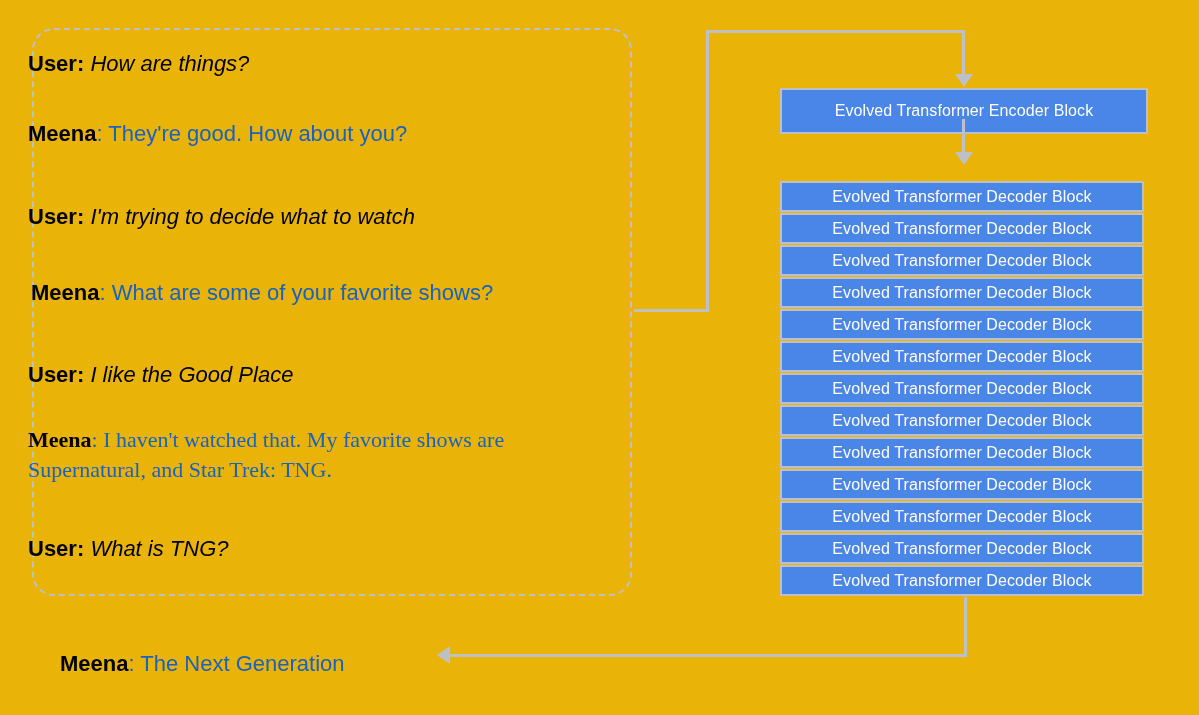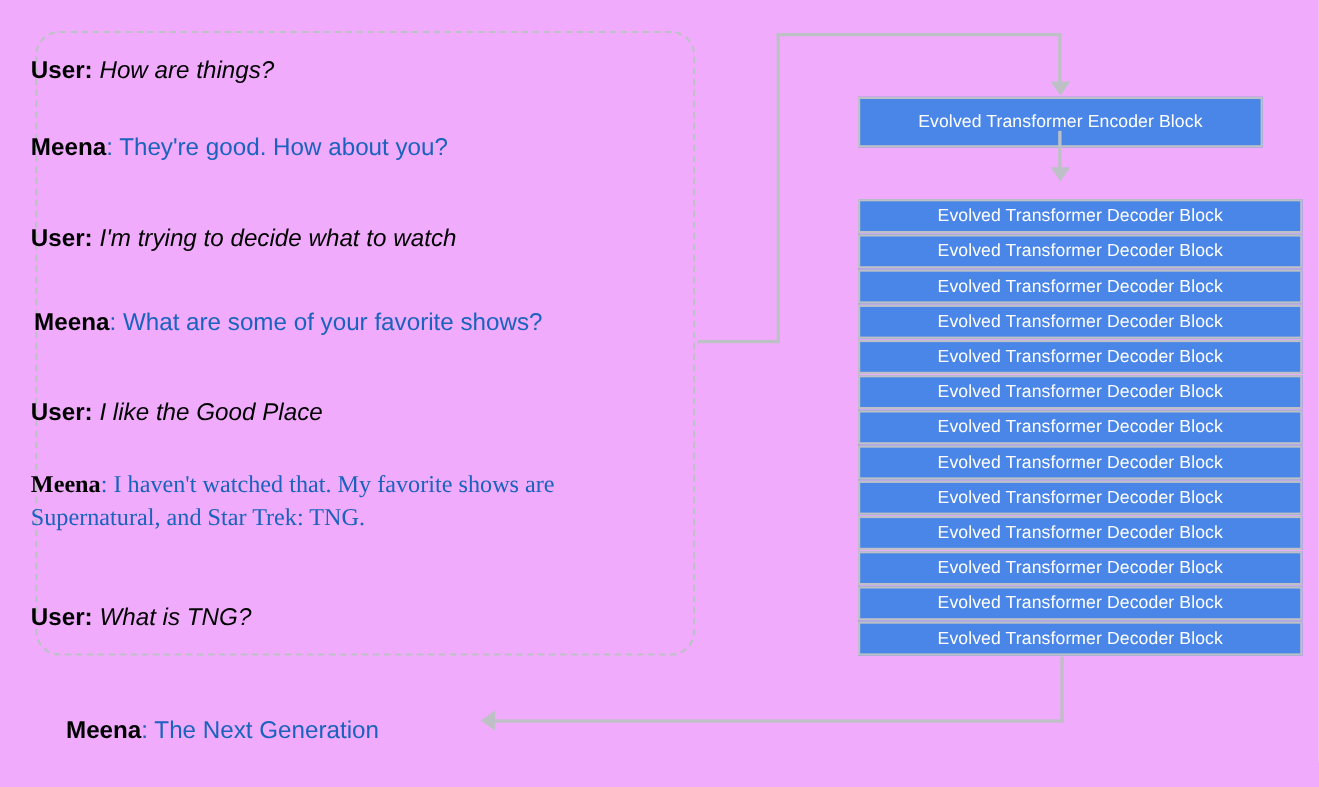--- a/index.html
+++ b/index.html
@@ -9,21 +9,21 @@
     background: #ffffff;
   }
   body {
     font-family: "Liberation Sans", sans-serif;
     -webkit-font-smoothing: antialiased;
   }
   #canvas {
     position: relative;
     width: 1199px;
     height: 715px;
-    background: #f0abfc;
+    background: #eab308;
     overflow: hidden;
   }
 
   
   #conversation-panel {
     position: absolute;
     left: 32px;
     top: 28px;
     width: 600px;
     height: 568px;
@@ -88,21 +88,21 @@
     height: 46px;
   }
   #decoder-stack {
     position: absolute;
     left: 780px;
     top: 181px;
     width: 368px;
   }
   .decoder-block {
     position: relative;
-    width: 404px;
+    width: 364px;
     height: 31px;
     box-sizing: border-box;
     background: #4a86e8;
     border: 2px solid #bdc1c6;
     color: #ffffff;
     font-size: 16px;
     display: flex;
     align-items: center;
     justify-content: center;
     margin-bottom: 1px;
@@ -159,21 +159,21 @@
   </div>
 
   <div class="turn" style="top:360px;">
     <span class="speaker">User:</span><span class="utterance-user">&nbsp;<span>I like the Good Place</span></span>
   </div>
 
   <div class="turn wrap" style="top:425px;width:545px;">
     <span class="speaker">Meena</span><span class="utterance-meena">: I haven't watched that. My favorite shows are Supernatural, and Star Trek: TNG.</span>
   </div>
 
-  <div class="turn" style="top:534px;margin-top:12px;">
+  <div class="turn" style="top:534px;">
     <span class="speaker">User:</span><span class="utterance-user">&nbsp;<span>What is TNG?</span></span>
   </div>
 
   <div id="output-turn">
     <span class="speaker">Meena</span><span class="utterance-meena">: The Next Generation</span>
   </div>
 
   <div class="conn conn-v" style="left:706px; top:30px; height:282px;"></div>
 
   <div class="conn conn-h" style="left:634px; top:309px; width:75px;"></div>

